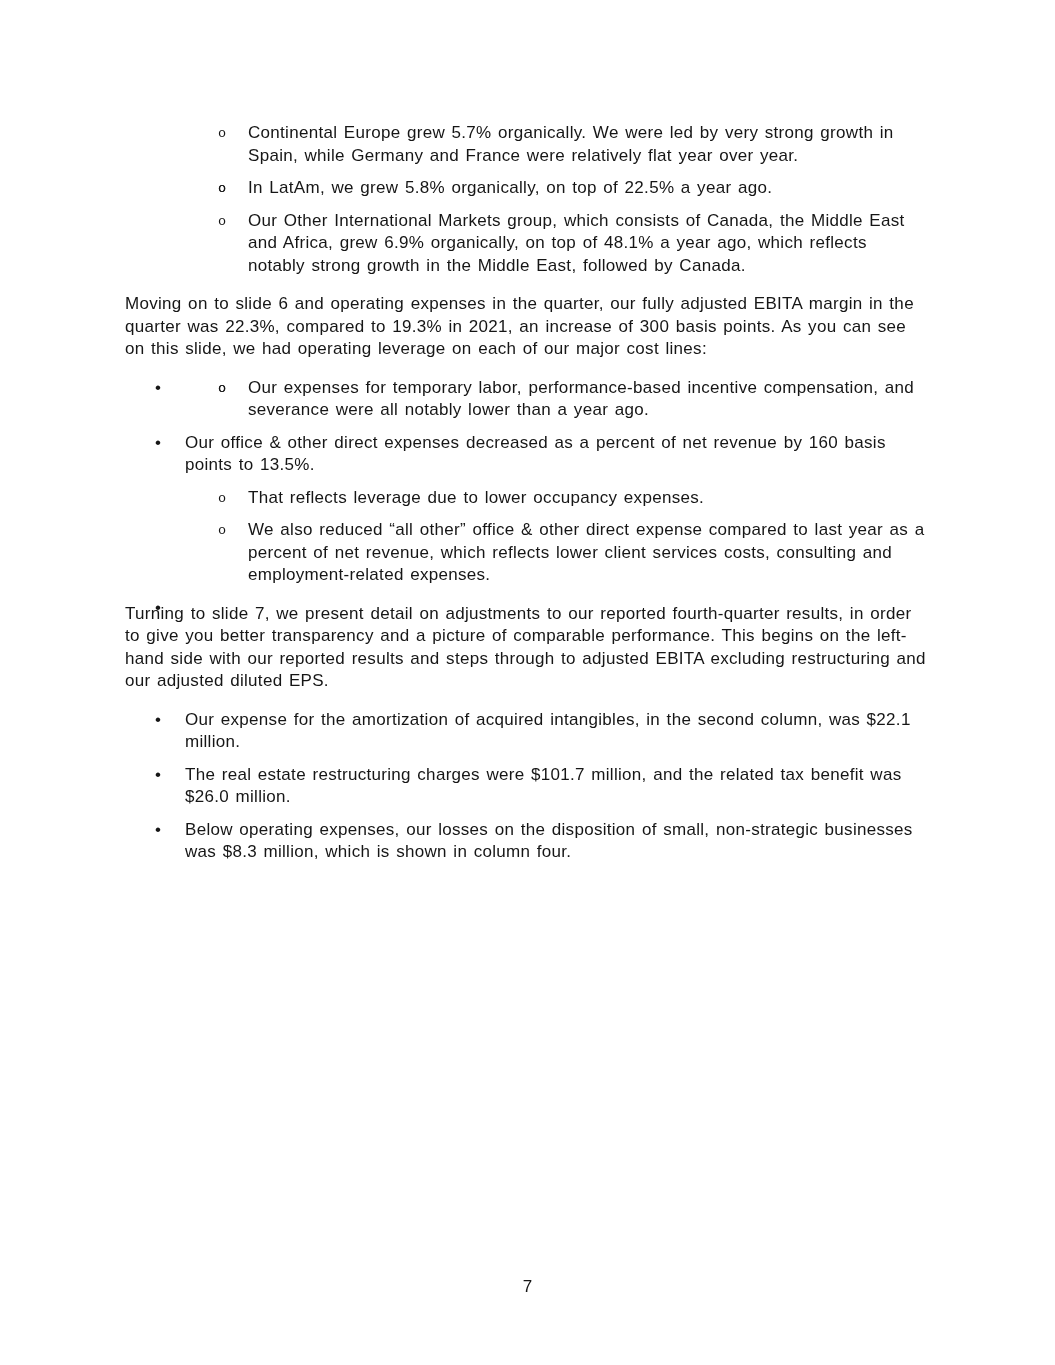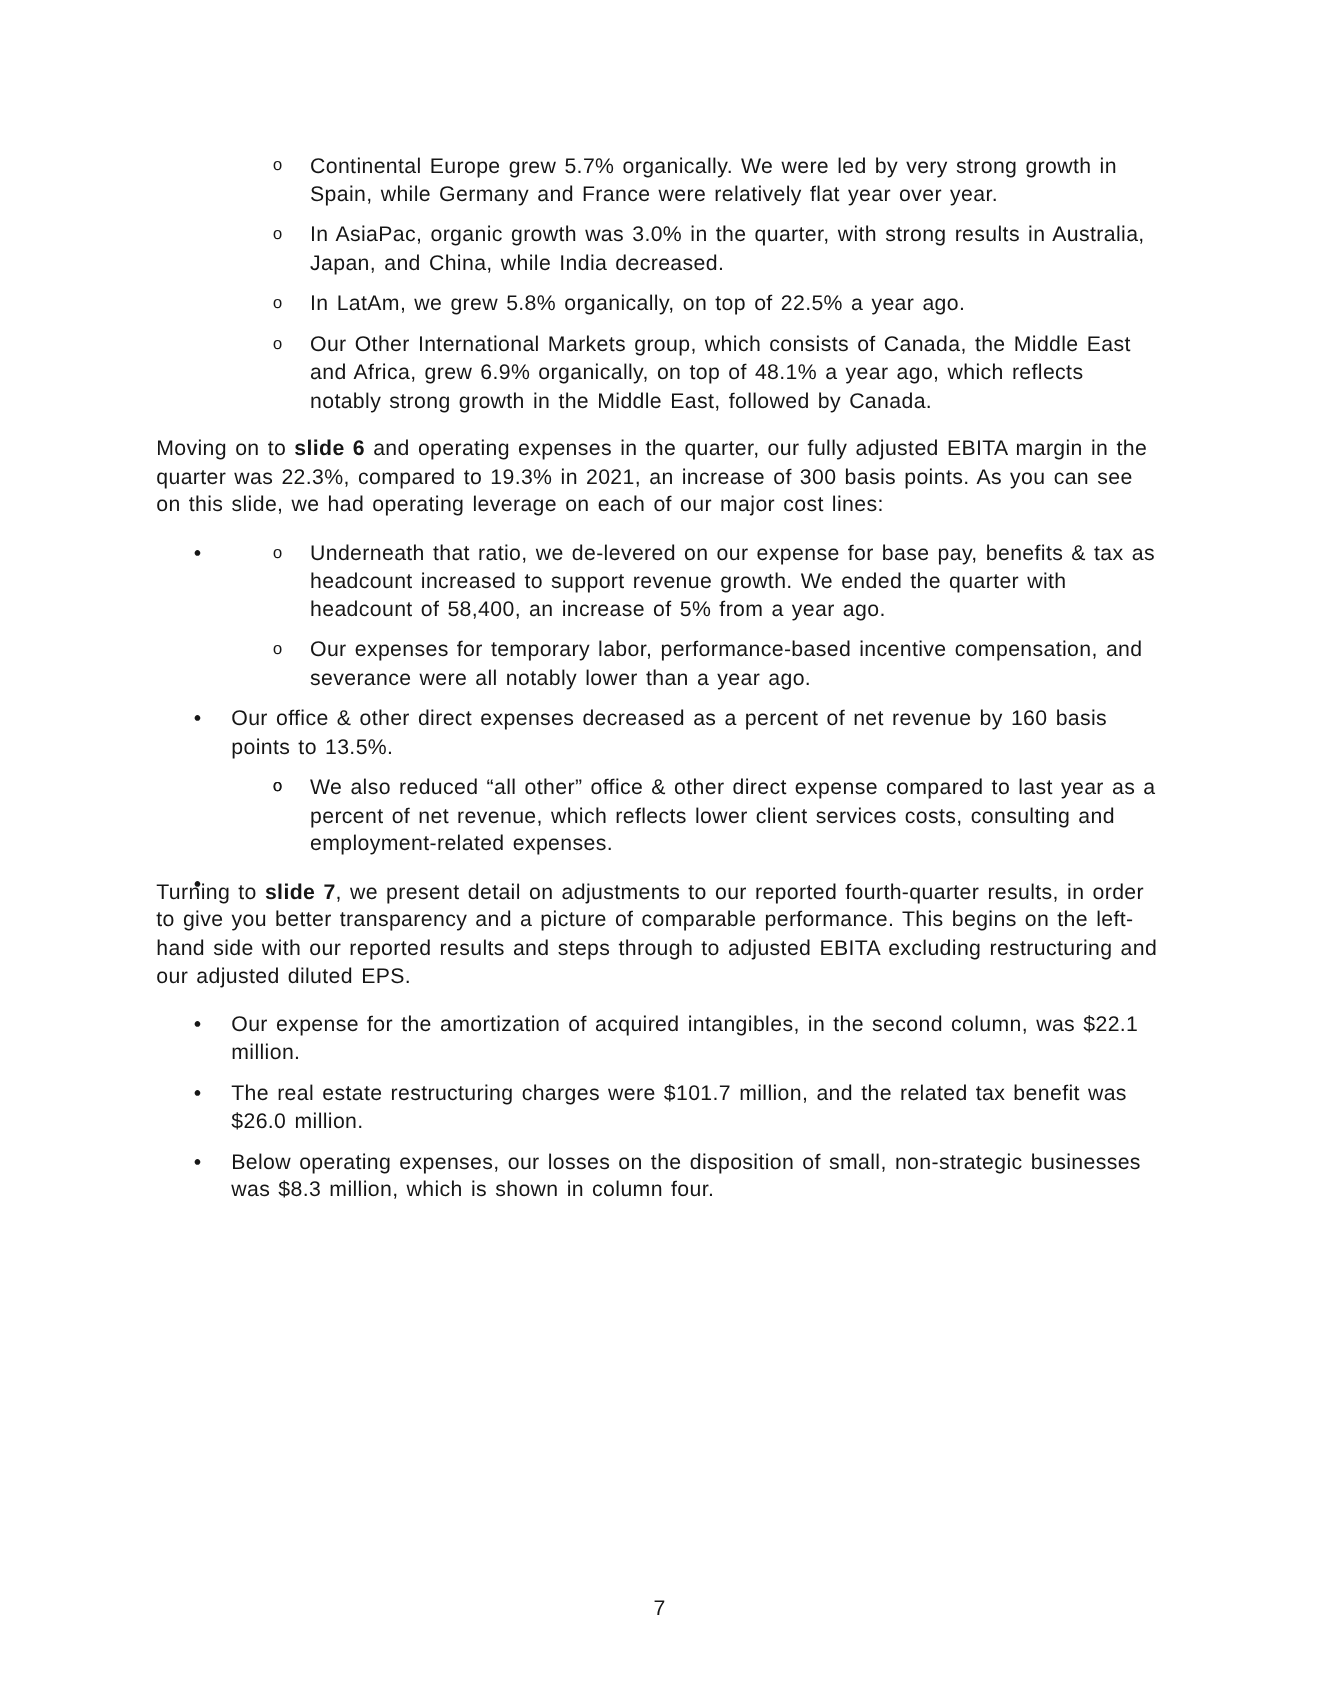--- a/index.html
+++ b/index.html
@@ -49,21 +49,21 @@
     padding-left: 60px;
   }
   .bullet-item .marker {
     position: absolute;
     left: 30px;
     top: 0;
     font-size: 17px;
     line-height: 22.5px;
   }
   strong {
-    font-weight: bold;
+    font-weight: normal;
   }
   .page-number {
     position: absolute;
     top: 1276px;
     left: 0;
     right: 0;
     text-align: center;
     letter-spacing: 0;
     word-spacing: 0;
   }
@@ -73,21 +73,20 @@
 
 <div class="page">
 
   <section class="block">
     <div class="item sub-item">
       <span class="marker">o</span>
       <span>Continental Europe grew 5.7% organically. We were led by very strong growth in Spain, while Germany and France were relatively flat year over year.</span>
     </div>
     <div class="item sub-item">
       <span class="marker">o</span>
-      <span>In AsiaPac, organic growth was 3.0% in the quarter, with strong results in Australia, Japan, and China, while India decreased.</span>
     </div>
     <div class="item sub-item">
       <span class="marker">o</span>
       <span>In LatAm, we grew 5.8% organically, on top of 22.5% a year ago.</span>
     </div>
     <div class="item sub-item">
       <span class="marker">o</span>
       <span>Our Other International Markets group, which consists of Canada, the Middle East and Africa, grew 6.9% organically, on top of 48.1% a year ago, which reflects notably strong growth in the Middle East, followed by Canada.</span>
     </div>
   </section>
@@ -95,32 +94,32 @@
   <p class="para">
     <span>Moving on to </span><strong>slide 6</strong><span> and operating expenses in the quarter, our fully adjusted EBITA margin in the quarter was 22.3%, compared to 19.3% in 2021, an increase of 300 basis points. As you can see on this slide, we had operating leverage on each of our major cost lines:</span>
   </p>
 
   <section class="block">
     <div class="item bullet-item">
       <span class="marker">•</span>
     </div>
     <div class="item sub-item">
       <span class="marker">o</span>
-      <span>Underneath that ratio, we de-levered on our expense for base pay, benefits &amp; tax as headcount increased to support revenue growth. We ended the quarter with headcount of 58,400, an increase of 5% from a year ago.</span>
     </div>
     <div class="item sub-item">
       <span class="marker">o</span>
       <span>Our expenses for temporary labor, performance-based incentive compensation, and severance were all notably lower than a year ago.</span>
     </div>
     <div class="item bullet-item">
       <span class="marker">•</span>
       <span>Our office &amp; other direct expenses decreased as a percent of net revenue by 160 basis points to 13.5%.</span>
     </div>
     <div class="item sub-item">
       <span class="marker">o</span>
+      <span>That reflects leverage due to lower occupancy expenses.</span>
     </div>
     <div class="item sub-item">
       <span class="marker">o</span>
       <span>We also reduced “all other” office &amp; other direct expense compared to last year as a percent of net revenue, which reflects lower client services costs, consulting and employment-related expenses.</span>
     </div>
     <div class="item bullet-item">
       <span class="marker">•</span>
     </div>
   </section>
 

